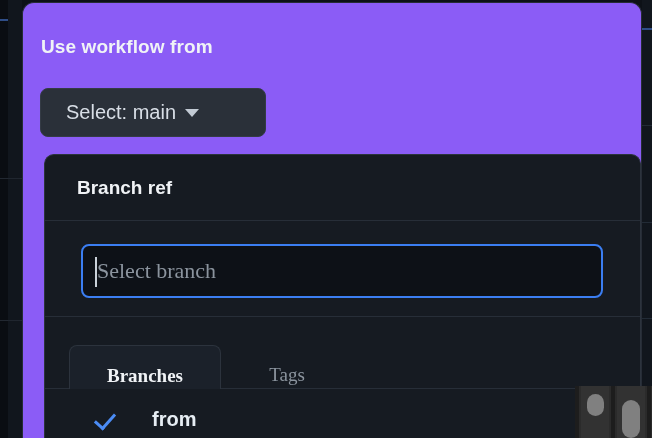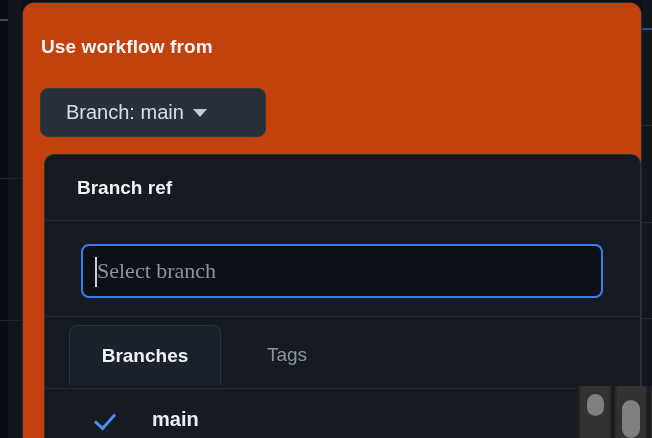--- a/index.html
+++ b/index.html
@@ -78,21 +78,21 @@
     background: #2f4d86;
   }
 
   
   .popover {
     position: absolute;
     left: 22px;
     top: 2px;
     width: 620px;
     height: 436px;
-    background: #c2410c;
+    background: #8b5cf6;
     border-top-left-radius: 12px;
     border-top-right-radius: 12px;
     border: 1px solid #262c36;
     border-bottom: none;
     box-sizing: border-box;
     overflow: hidden;
   }
 
   .popover-title {
     position: absolute;
@@ -216,29 +216,30 @@
   .tab-underline {
     position: absolute;
     left: 0;
     bottom: 0;
     width: 100%;
     height: 1px;
     background: #272e38;
   }
   .tab {
     position: absolute;
-    top: 8px;
+    top: 28px;
     height: 60px;
     display: flex;
     align-items: center;
     justify-content: center;
     box-sizing: border-box;
     font-size: 19px;
     cursor: pointer;
     white-space: nowrap;
+    font-family: Liberation Serif, serif;
   }
   .tab-branches {
     left: 24px;
     width: 152px;
     font-weight: bold;
     color: #f0f3f6;
     background: #1b212a;
     border: 1px solid #2c333d;
     border-bottom: none;
     border-top-left-radius: 8px;
@@ -358,21 +359,21 @@
   <div class="bg-right-accent" style="top:28px"></div>
   <div class="bg-right-rule" style="top:125px"></div>
   <div class="bg-right-rule" style="top:222px"></div>
   <div class="bg-right-rule" style="top:318px"></div>
 
   <div class="popover">
 
     <div class="popover-title">Use workflow from</div>
 
     <div class="branch-button">
-      <span class="branch-button-label">Branch: main</span>
+      <span class="branch-button-label">Select: main</span>
       <span class="caret"></span>
     </div>
 
     <div class="ref-dropdown">
 
       <div class="ref-header">
         <span class="ref-header-title">Branch ref</span>
       </div>
 
       <div class="ref-search-area">
@@ -384,21 +385,21 @@
 
       <div class="ref-tabs">
         <div class="tab-underline"></div>
         <div class="tab tab-branches">Branches</div>
         <div class="tab tab-tags">Tags</div>
       </div>
 
       <div class="ref-list">
         <div class="ref-item">
           <span class="check-icon"></span>
-          <span class="ref-item-label">main</span>
+          <span class="ref-item-label">from</span>
         </div>
       </div>
 
     </div>
   </div>
 
   <div class="scroll-zone">
     <div class="scroll-edge" style="left:0"></div>
     <div class="scroll-track t1"></div>
     <div class="scroll-track t2"></div>

